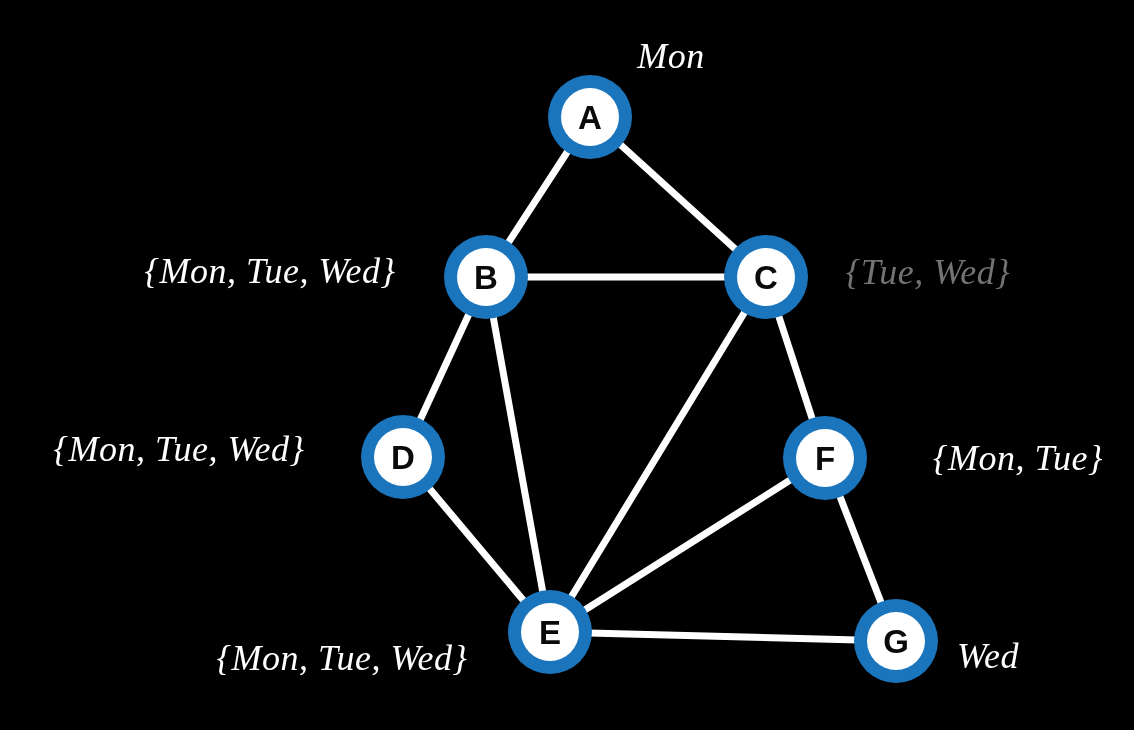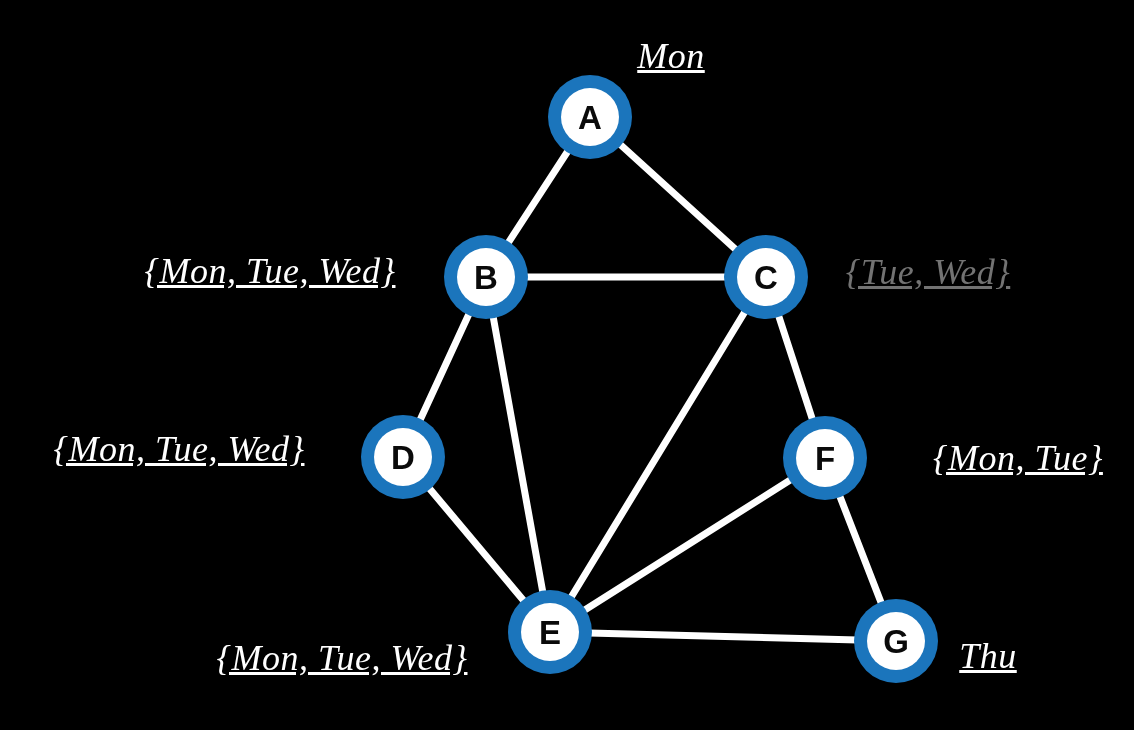--- a/index.html
+++ b/index.html
@@ -23,21 +23,20 @@
   .domain-label {
     position: absolute;
     transform: translate(-50%, -50%);
     color: #ffffff;
     font-family: "Liberation Serif", serif;
     font-style: italic;
     font-size: 36px;
     line-height: 1;
     white-space: nowrap;
     letter-spacing: 0.5px;
-    text-decoration: underline;
   }
   .node-letter-svg {
     font-family: "Liberation Sans", sans-serif;
     font-weight: bold;
     font-size: 33px;
   }
 </style>
 </head>
 <body>
 
@@ -94,15 +93,15 @@
         </g>
       </g>
   </svg>
   <div id="labels-layer">
       <div class="domain-label" style="left: 671px; top: 56px; color: rgb(255, 255, 255);">Mon</div>
       <div class="domain-label" style="left: 270px; top: 271px; color: rgb(255, 255, 255);">{Mon, Tue, Wed}</div>
       <div class="domain-label" style="left: 928px; top: 272px; color: #737373;">{Tue, Wed}</div>
       <div class="domain-label" style="left: 179px; top: 449px; color: rgb(255, 255, 255);">{Mon, Tue, Wed}</div>
       <div class="domain-label" style="left: 342px; top: 658px; color: rgb(255, 255, 255);">{Mon, Tue, Wed}</div>
       <div class="domain-label" style="left: 990px; top: 458px; color: rgb(255, 255, 255); margin-left: 28px;">{Mon, Tue}</div>
-      <div class="domain-label" style="left: 988px; top: 656px; color: rgb(255, 255, 255);">Thu</div>
+      <div class="domain-label" style="left: 988px; top: 656px; color: rgb(255, 255, 255);">Wed</div>
     </div>
 </div>
 
 </body></html>

